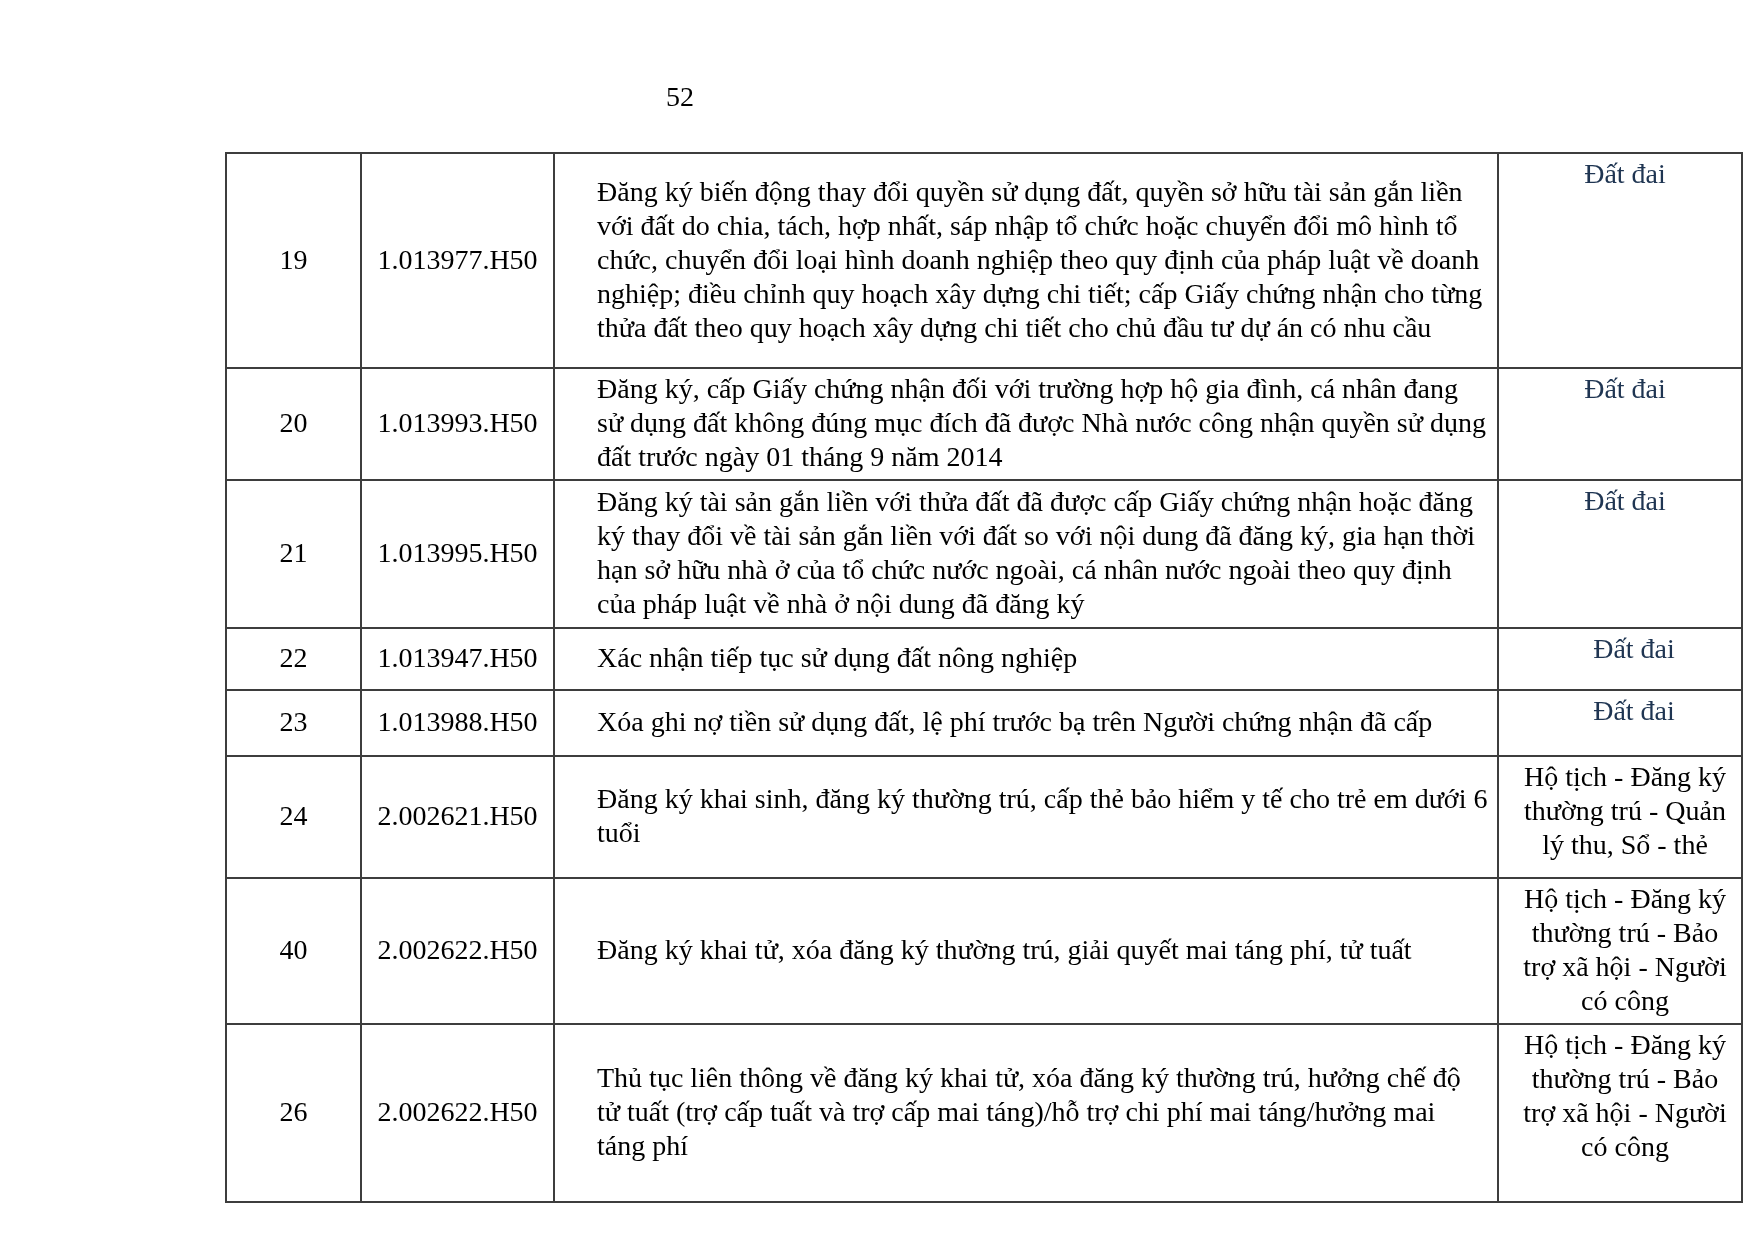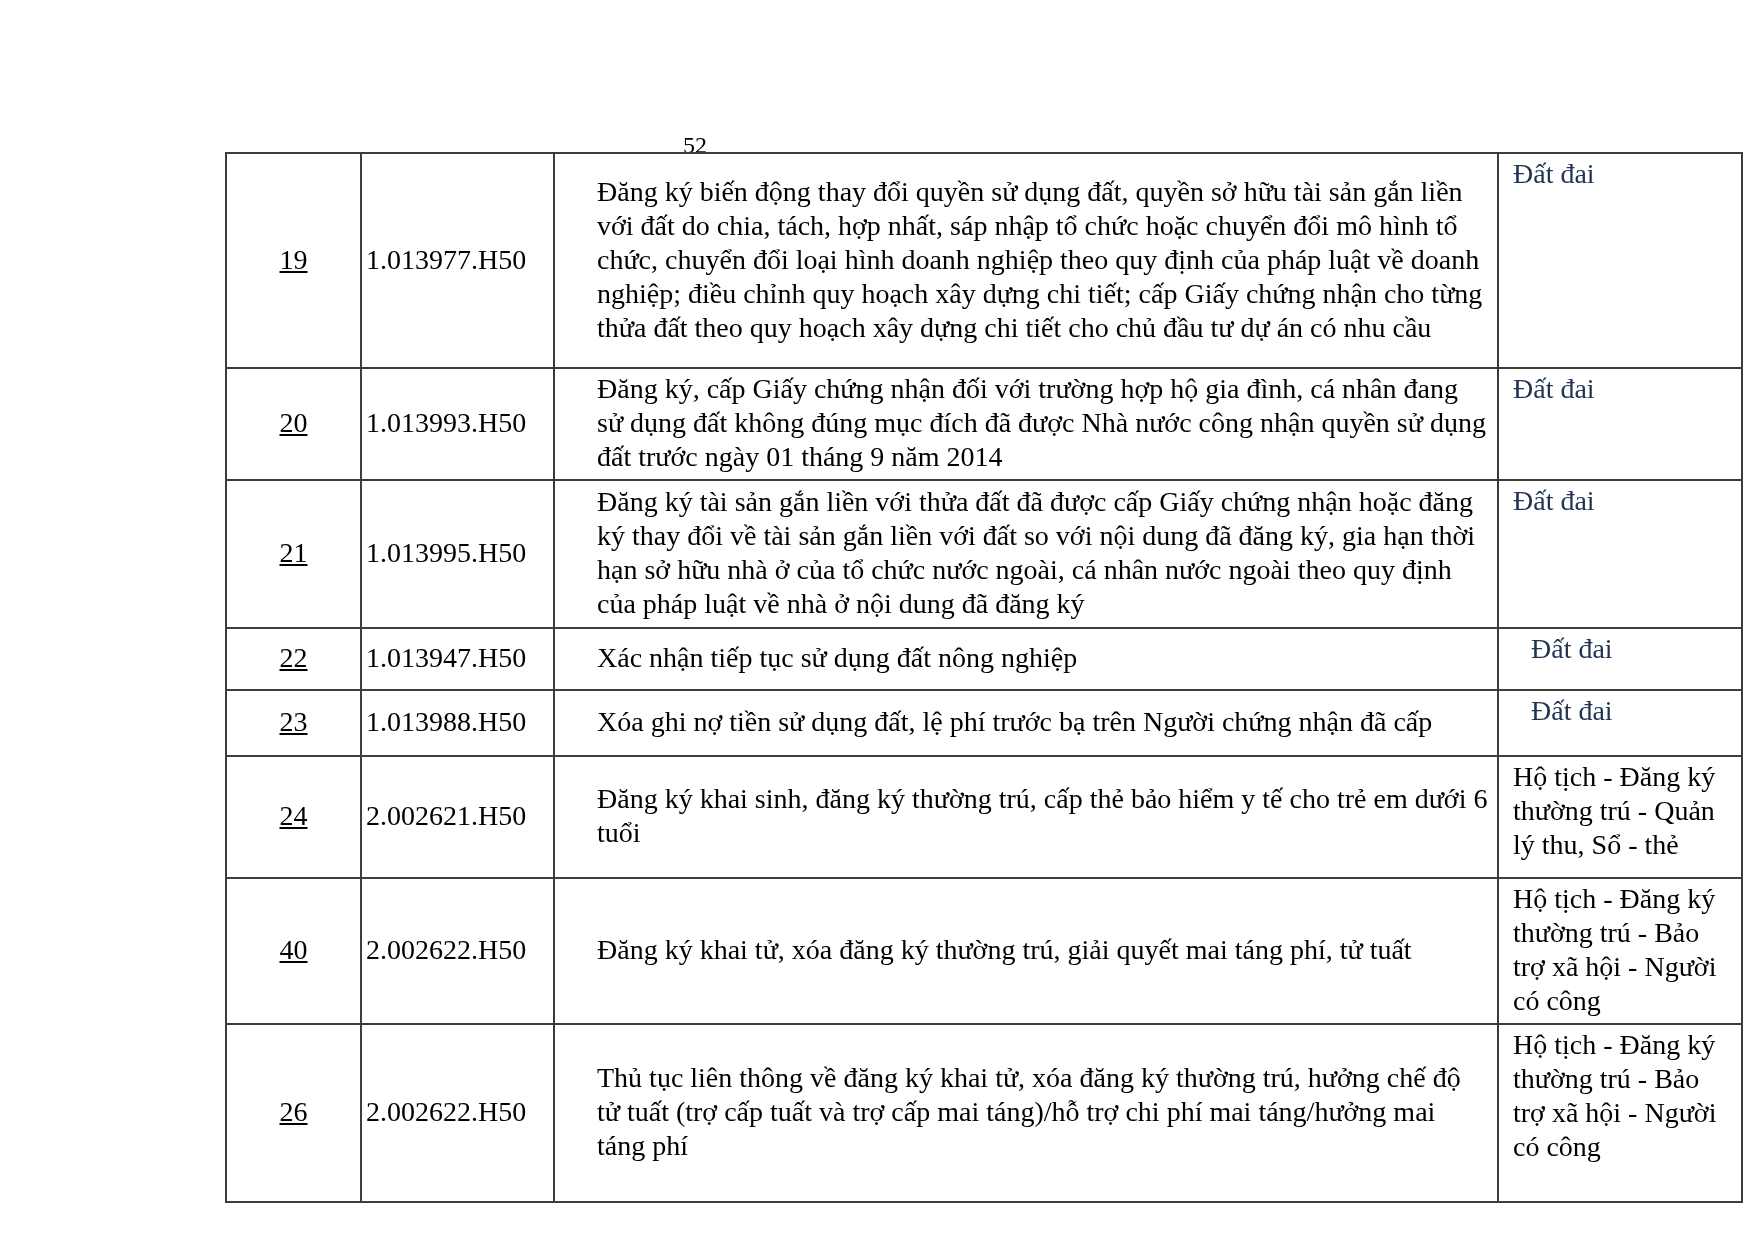--- a/index.html
+++ b/index.html
@@ -10,52 +10,51 @@
     width: 1755px;
     height: 1241px;
     background: #ffffff;
     position: relative;
     font-family: "Liberation Serif", "DejaVu Serif", serif;
     color: #000000;
   }
   .page-number {
     position: absolute;
     top: 82px;
-    left: 635px;
+    left: 620px;
     width: 120px;
     text-align: center;
-    font-size: 24px;
+    font-size: 28px;
     line-height: 30px;
-    margin-top: 48px;
   }
   table.procedures-table {
     position: absolute;
     left: 225px;
     top: 152px;
     width: 1516px;
     border-collapse: collapse;
     table-layout: fixed;
     font-size: 28px;
     line-height: 34px;
   }
   .procedures-table td {
     border: 2px solid #3d3d3d;
     padding: 3px 8px 5px 12px;
     vertical-align: middle;
     overflow: hidden;
+    text-align: center;
   }
   .procedures-table col.c-num  { width: 135px; }
   .procedures-table col.c-code { width: 193px; }
   .procedures-table col.c-desc { width: 944px; }
   .procedures-table col.c-cat  { width: 244px; }
   .procedures-table td.col-num {
     text-align: center;
     padding-left: 4px;
     padding-right: 4px;
-    text-decoration: underline;
   }
   .procedures-table td.col-code {
     padding-left: 4px;
     padding-right: 4px;
     white-space: nowrap;
   }
   .procedures-table td.col-desc {
     text-align: left;
     padding-left: 42px;
   }

